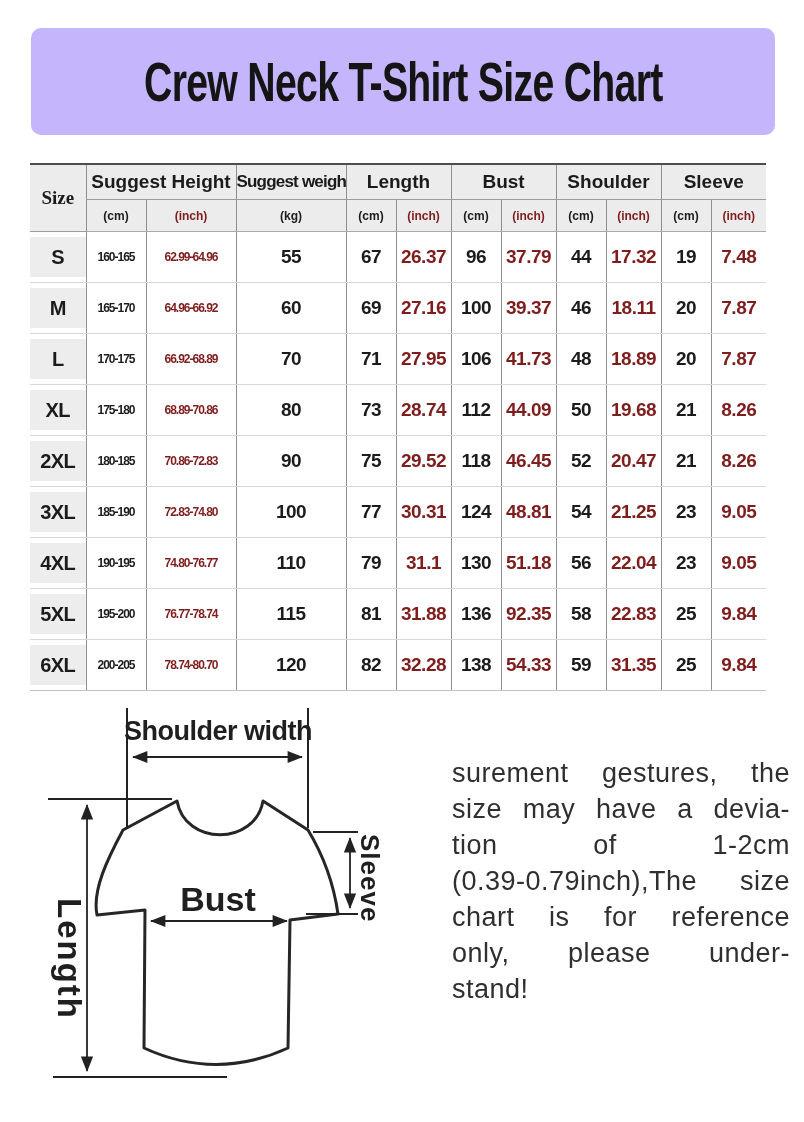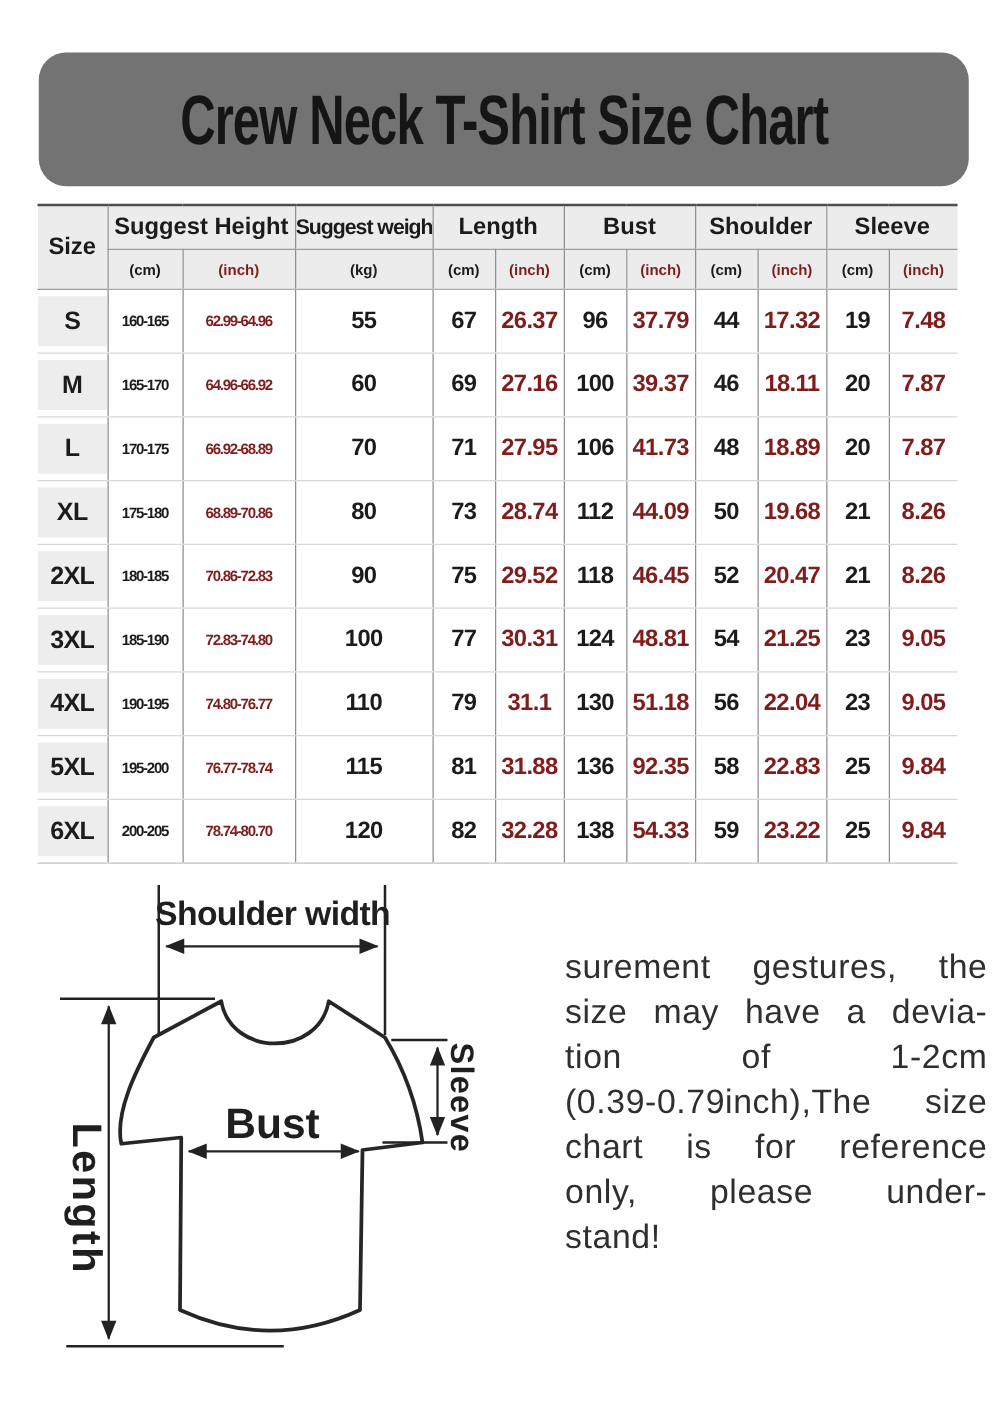--- a/index.html
+++ b/index.html
@@ -6,22 +6,22 @@
   body{
     width:804px;height:1122px;background:#ffffff;position:relative;
     font-family:"Liberation Sans", sans-serif;
     -webkit-font-smoothing:antialiased;
   }
   .page{position:absolute;inset:0;background:#fff;overflow:hidden;}
 
   
   .banner{
     position:absolute;left:31px;top:28px;width:744px;height:107px;
-    background:#737373;border-radius:22px;
-    display:flex;align-items:center;justify-content:center;margin-top:14px;
+    background:#c4b5fd;border-radius:10px;
+    display:flex;align-items:center;justify-content:center;
   }
   .banner-text{
     font-size:56px;font-weight:700;color:#151515;letter-spacing:-1px;
     transform:scaleX(0.70);white-space:nowrap;
   }
 
   
   .size-table{
     position:absolute;left:30px;top:163px;width:736px;
     border-collapse:collapse;table-layout:fixed;color:#1b1b1b;
@@ -31,21 +31,21 @@
     font-weight:700;white-space:nowrap;overflow:hidden;
   }
   .size-table .first{border-left:none;}
   tr.grp th{
     height:34px;background:#ececec;font-size:19px;
     border-bottom:1px solid #9c9c9c;border-top:2px solid #4d4d4d;
   }
   tr.grp th.grp-weight{font-size:17px;letter-spacing:-0.8px;}
   th.size-head{
     background:linear-gradient(#ececec,#ececec) center/100% 54px no-repeat;
-    border-top:none;border-bottom:none;font-size:20px;
+    border-top:none;border-bottom:none;font-size:20px;font-family:Liberation Serif, serif;
   }
   tr.units th{
     height:31px;background:#ececec;font-size:12px;font-weight:700;
     border-bottom:1px solid #aaaaaa;
   }
   tbody td{height:50px;font-size:19px;letter-spacing:-0.5px;border-bottom:1px solid #d8d8d8;background:#fff;}
   tbody tr:last-child td{border-bottom:1px solid #c2c2c2;}
   td.size-cell{
     background:linear-gradient(#ededed,#ededed) center/100% 40px no-repeat;
     font-size:20px;
@@ -234,21 +234,21 @@
       <tr>
           <td class="first size-cell">6XL</td>
           <td class="range">200-205</td>
           <td class="range red">78.74-80.70</td>
           <td>120</td>
           <td>82</td>
           <td class="red">32.28</td>
           <td>138</td>
           <td class="red">54.33</td>
           <td>59</td>
-          <td class="red">23.22</td>
+          <td class="red">31.35</td>
           <td>25</td>
           <td class="red">9.84</td>
         </tr>
     </tbody>
   </table>
 
   <div class="diagram">
     <svg width="440" height="412" viewBox="0 0 440 412">
       <defs>
         <marker id="ah" viewBox="0 0 10 8" markerWidth="10" markerHeight="8" refX="8.5" refY="4" orient="auto-start-reverse">

